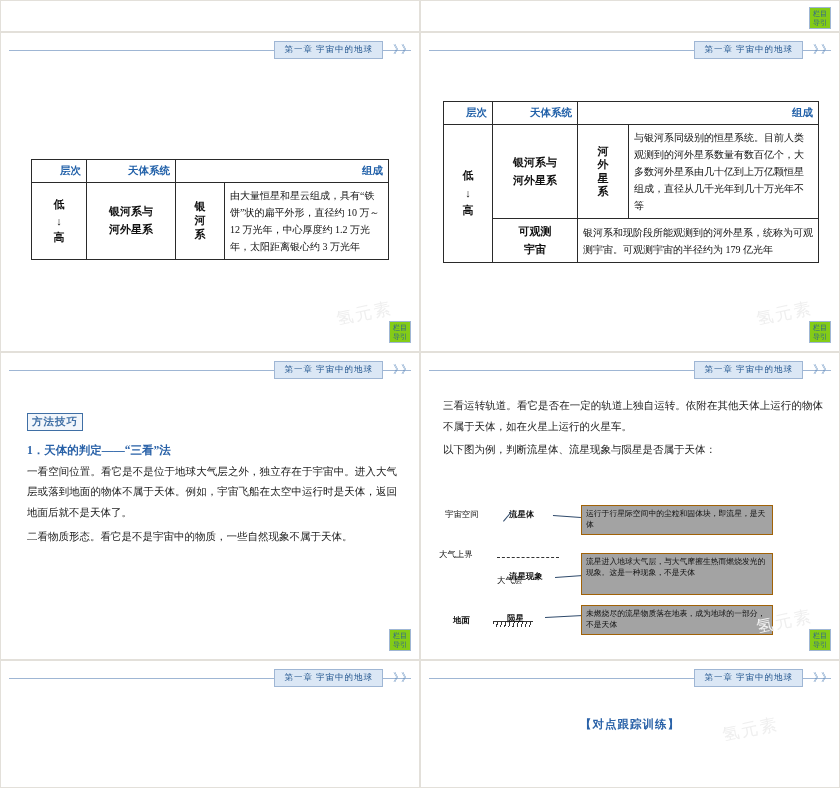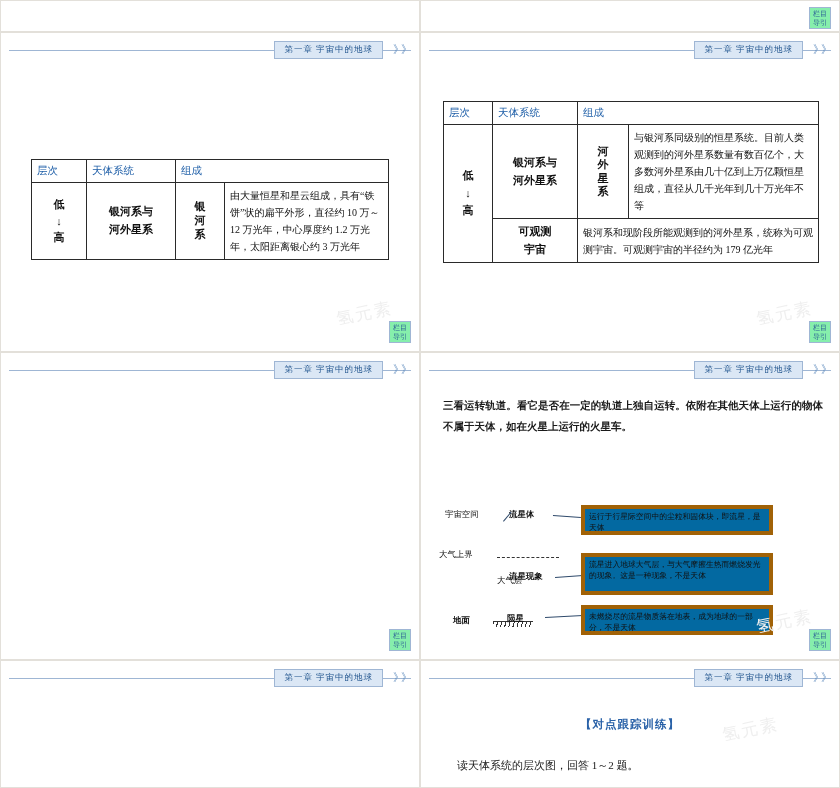--- a/index.html
+++ b/index.html
@@ -44,21 +44,21 @@
   }
   .hdr .chev{
     position:absolute;right:10px;top:0px;
     color:#5e8bbd;font-size:11px;letter-spacing:-3px;line-height:16px;
   }
   
   .navbtn{
     position:absolute;right:8px;bottom:8px;
     width:22px;height:22px;
     border:1px solid #9fb6d4;
-    background:#86efac;
+    background:#84cc16;
     color:#2c5f96;
     font-size:7px;
     line-height:9px;
     text-align:center;
     padding-top:2px;
     box-sizing:border-box;
     font-family:"Liberation Serif", serif;
   }
   .navbtn.topright{top:6px;bottom:auto;}
   
@@ -76,22 +76,22 @@
     font-size:10px;
     color:#111;
   }
   table.t th,table.t td{
     border:1px solid #2a2a2a;
     padding:4px 5px;
     vertical-align:middle;
   }
   table.t th{
     color:#1f5fa8;
-    font-weight:normal;
-    text-align:left;
+    font-weight:bold;
+    text-align:right;
     font-size:10.5px;
   }
   .vcell{
     text-align:center;
     line-height:1.35;
     font-weight:bold;
     font-size:11px;
   }
   .cellbody{line-height:1.7;font-size:10px;}
   
@@ -115,24 +115,24 @@
     background:#f2f6fb;
     font-weight:bold;
   }
   .s4{position:absolute;left:26px;top:58px;right:22px;}
   .s4 .h1{
     color:#2a62a8;font-weight:bold;font-size:11.5px;margin-top:12px;
   }
   .s4 p{font-size:10.5px;line-height:1.95;margin:4px 0 0 0;text-align:justify;}
   
   .s5{position:absolute;left:22px;top:42px;right:16px;}
-  .s5 p{font-size:10.5px;line-height:2.0;margin:0 0 2px 0;text-align:justify;font-weight:bold;}
+  .s5 p{font-size:10.5px;line-height:2.0;margin:0 0 2px 0;text-align:justify;}
   .diag{position:absolute;left:24px;top:152px;width:330px;height:140px;}
   .dbox{
-    position:absolute;border:4px solid #a16207;background:#0369a1;
+    position:absolute;border:1px solid #a16207;background:#a3a3a3;
     font-size:7.8px;line-height:1.35;padding:3px 4px;box-sizing:border-box;
     color:#111;
   }
   .dlbl{
     position:absolute;font-size:8.4px;color:#111;white-space:nowrap;
   }
   .dlbl.b{font-weight:bold;}
   .dline{position:absolute;background:#2f4a6b;height:1px;transform-origin:0 0;}
   .dash{position:absolute;border-top:1px dashed #333;}
   
@@ -234,35 +234,42 @@
     </div>
   </div>
 
   <div class="slide">
     <div class="hdr">
       <div class="line"></div>
       <div class="pill">第一章  宇宙中的地球</div>
       <div class="chev">》》</div>
     </div>
 
+    <div class="s4">
+      <div class="tagbox">方法技巧</div>
+      <div class="h1">1．天体的判定——“三看”法</div>
+      <p>一看空间位置。看它是不是位于地球大气层之外，独立存在于宇宙中。进入大气层或落到地面的物体不属于天体。例如，宇宙飞船在太空中运行时是天体，返回地面后就不是天体了。</p>
+      <p>二看物质形态。看它是不是宇宙中的物质，一些自然现象不属于天体。</p>
+    </div>
 
     <div class="navbtn">
       <span>栏目导引</span>
     </div>
   </div>
 
   <div class="slide">
     <div class="hdr">
       <div class="line"></div>
       <div class="pill">第一章  宇宙中的地球</div>
       <div class="chev">》》</div>
     </div>
 
     <div class="s5">
       <p>三看运转轨道。看它是否在一定的轨道上独自运转。依附在其他天体上运行的物体不属于天体，如在火星上运行的火星车。</p>
+      <p>以下图为例，判断流星体、流星现象与陨星是否属于天体：</p>
     </div>
 
     <div class="diag">
 
       <div class="dlbl" style="left:0px;top:4px;">宇宙空间</div>
       <div class="dlbl" style="left:-6px;top:44px;">大气上界</div>
       <div class="dlbl" style="left:4px;top:70px;margin-left:48px;">大气层</div>
       <div class="dlbl" style="left:8px;top:110px;font-weight:bold;">地面</div>
 
       <div class="dash" style="left:52px;top:52px;width:62px;"></div>
@@ -299,19 +306,18 @@
 
   <div class="slide">
     <div class="hdr">
       <div class="line"></div>
       <div class="pill">第一章  宇宙中的地球</div>
       <div class="chev">》》</div>
     </div>
 
     <div class="s7">
       <div class="title">【对点跟踪训练】</div>
-      <div class="q">读天体系统的层次图，回答 1～2 题。</div>
     </div>
 
     <div class="wm" style="bottom:46px;right:60px;">氢元素</div>
   </div>
 
 </div>
 
 </body></html>

